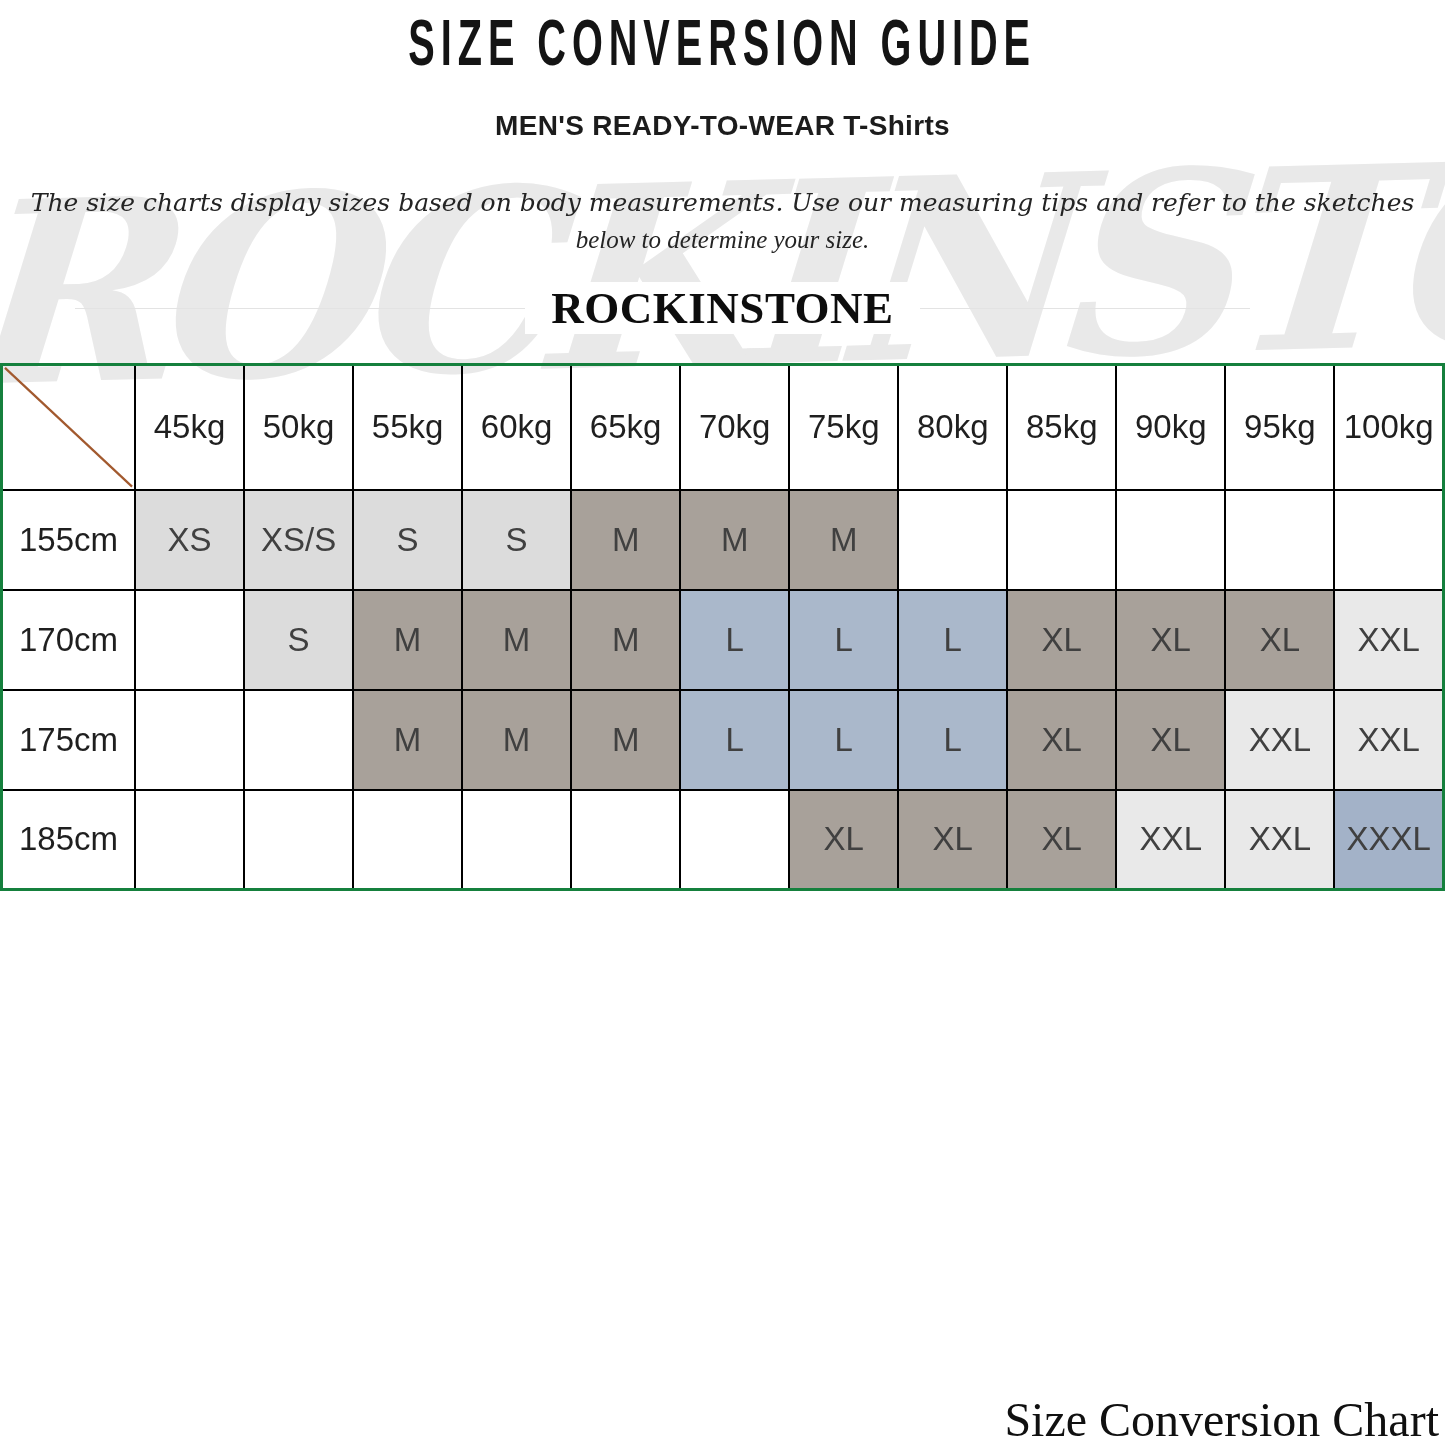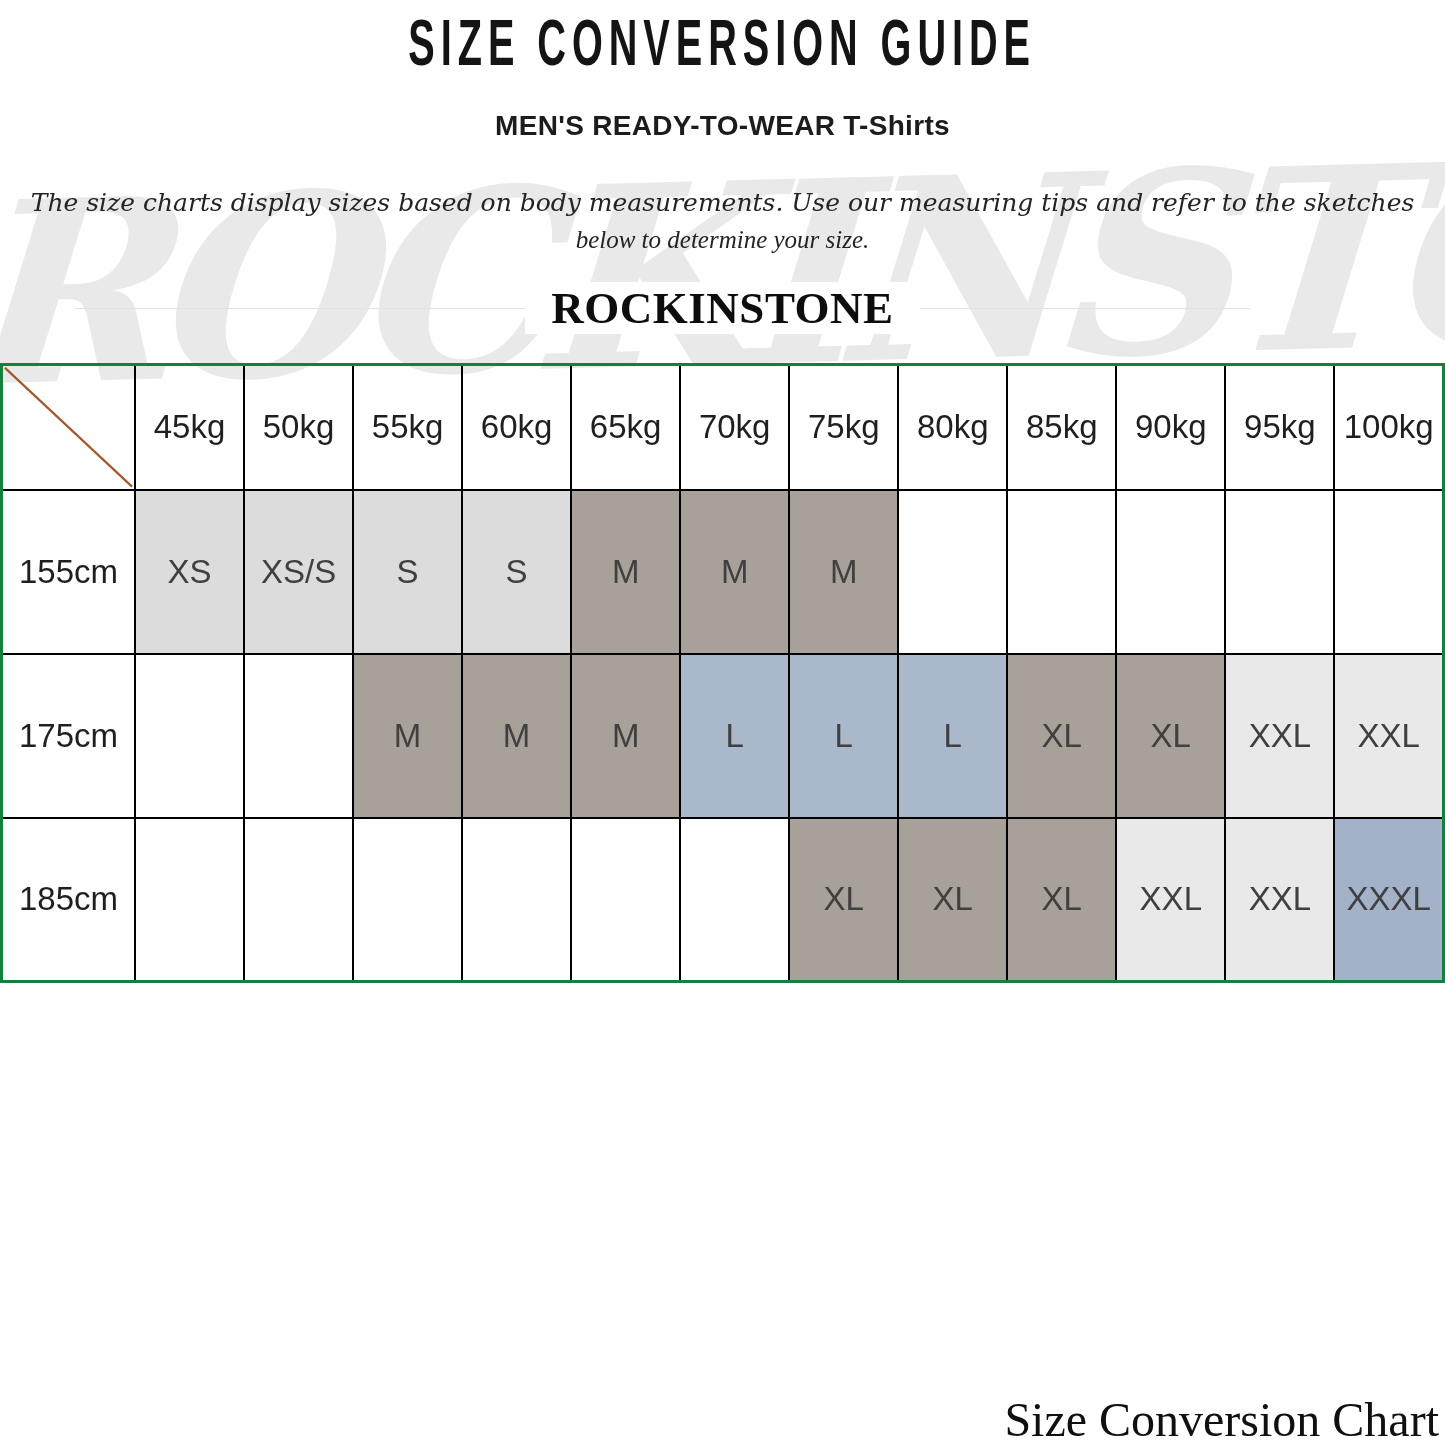--- a/index.html
+++ b/index.html
@@ -23,21 +23,21 @@
   .brand-row{position:absolute;top:282px;left:0;width:1445px;height:52px;text-align:center;}
   .brand-line{position:absolute;top:26px;left:75px;right:195px;border-top:1px solid #e3e3e3;}
   .brand{position:relative;display:inline-block;background:#fff;padding:0 26px;
         font-family:"Liberation Serif",serif;font-weight:700;font-size:45px;
         letter-spacing:0.5px;color:#0d0d0d;line-height:52px;}
   table.size-table{position:absolute;top:363px;left:0;width:1445px;border-collapse:collapse;
         table-layout:fixed;border:3px solid #15803d;}
   table.size-table th,table.size-table td{border:2px solid #000;text-align:center;
         vertical-align:middle;font-size:33px;padding:0;overflow:hidden;}
   table.size-table thead tr{height:125px;}
-  table.size-table tbody tr{height:164px;}
+  table.size-table tbody tr{height:100px;}
   th.corner{width:131px;position:relative;}
   th.corner svg{position:absolute;inset:0;width:100%;height:100%;display:block;}
   th.col-h{font-weight:400;color:#1f1f1f;background:transparent;}
   th.row-h{font-weight:400;color:#1f1f1f;background:#fff;}
   td.cell{font-weight:400;color:#404040;background:#fff;}
   .caption{position:absolute;top:1392px;right:6px;text-align:center;
         font-family:"Liberation Serif",serif;font-size:48px;color:#101010;}
 </style>
 </head>
 <body>
@@ -94,20 +94,35 @@
             <td class="cell" style="background: rgb(168, 161, 154);">M</td>
             <td class="cell" style="background: rgb(168, 161, 154);">M</td>
             <td class="cell" style="background: rgb(168, 161, 154);">M</td>
             <td class="cell"></td>
             <td class="cell"></td>
             <td class="cell"></td>
             <td class="cell"></td>
             <td class="cell"></td>
           </tr>
           <tr>
+            <th class="row-h">170cm</th>
+            <td class="cell"></td>
+            <td class="cell" style="background: rgb(220, 220, 220);">S</td>
+            <td class="cell" style="background: rgb(168, 161, 154);">M</td>
+            <td class="cell" style="background: rgb(168, 161, 154);">M</td>
+            <td class="cell" style="background: rgb(168, 161, 154);">M</td>
+            <td class="cell" style="background: rgb(170, 184, 203);">L</td>
+            <td class="cell" style="background: rgb(170, 184, 203);">L</td>
+            <td class="cell" style="background: rgb(170, 184, 203);">L</td>
+            <td class="cell" style="background: rgb(168, 161, 154);">XL</td>
+            <td class="cell" style="background: rgb(168, 161, 154);">XL</td>
+            <td class="cell" style="background: rgb(168, 161, 154);">XL</td>
+            <td class="cell" style="background: rgb(233, 233, 233);">XXL</td>
+          </tr>
+          <tr>
             <th class="row-h">175cm</th>
             <td class="cell"></td>
             <td class="cell"></td>
             <td class="cell" style="background: rgb(168, 161, 154);">M</td>
             <td class="cell" style="background: rgb(168, 161, 154);">M</td>
             <td class="cell" style="background: rgb(168, 161, 154);">M</td>
             <td class="cell" style="background: rgb(170, 184, 203);">L</td>
             <td class="cell" style="background: rgb(170, 184, 203);">L</td>
             <td class="cell" style="background: rgb(170, 184, 203);">L</td>
             <td class="cell" style="background: rgb(168, 161, 154);">XL</td>

